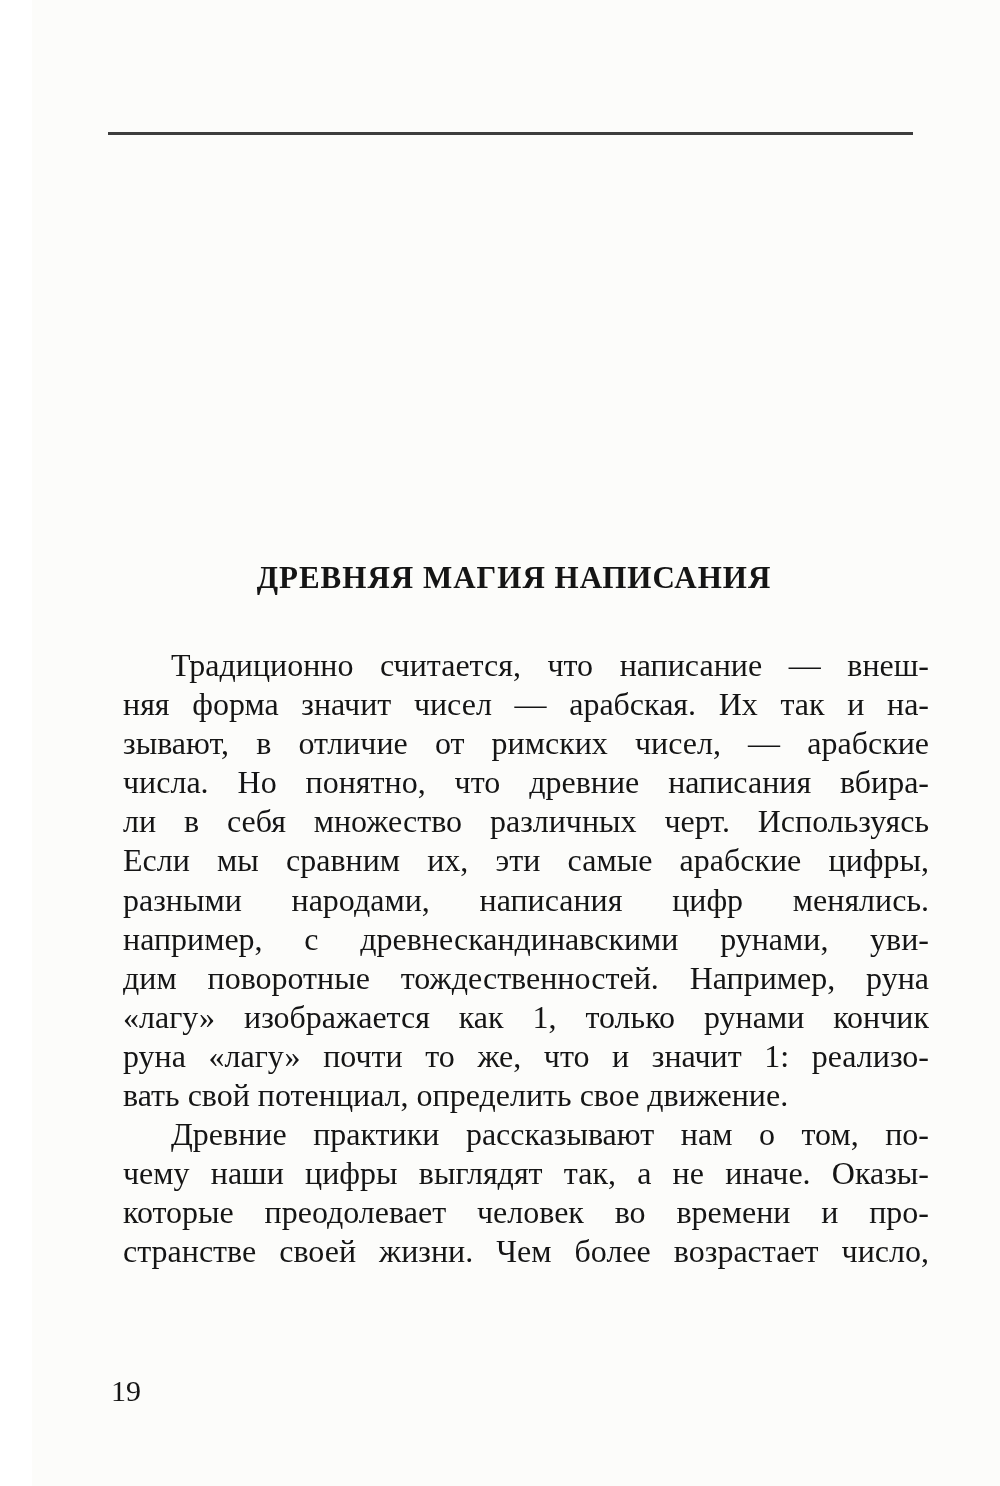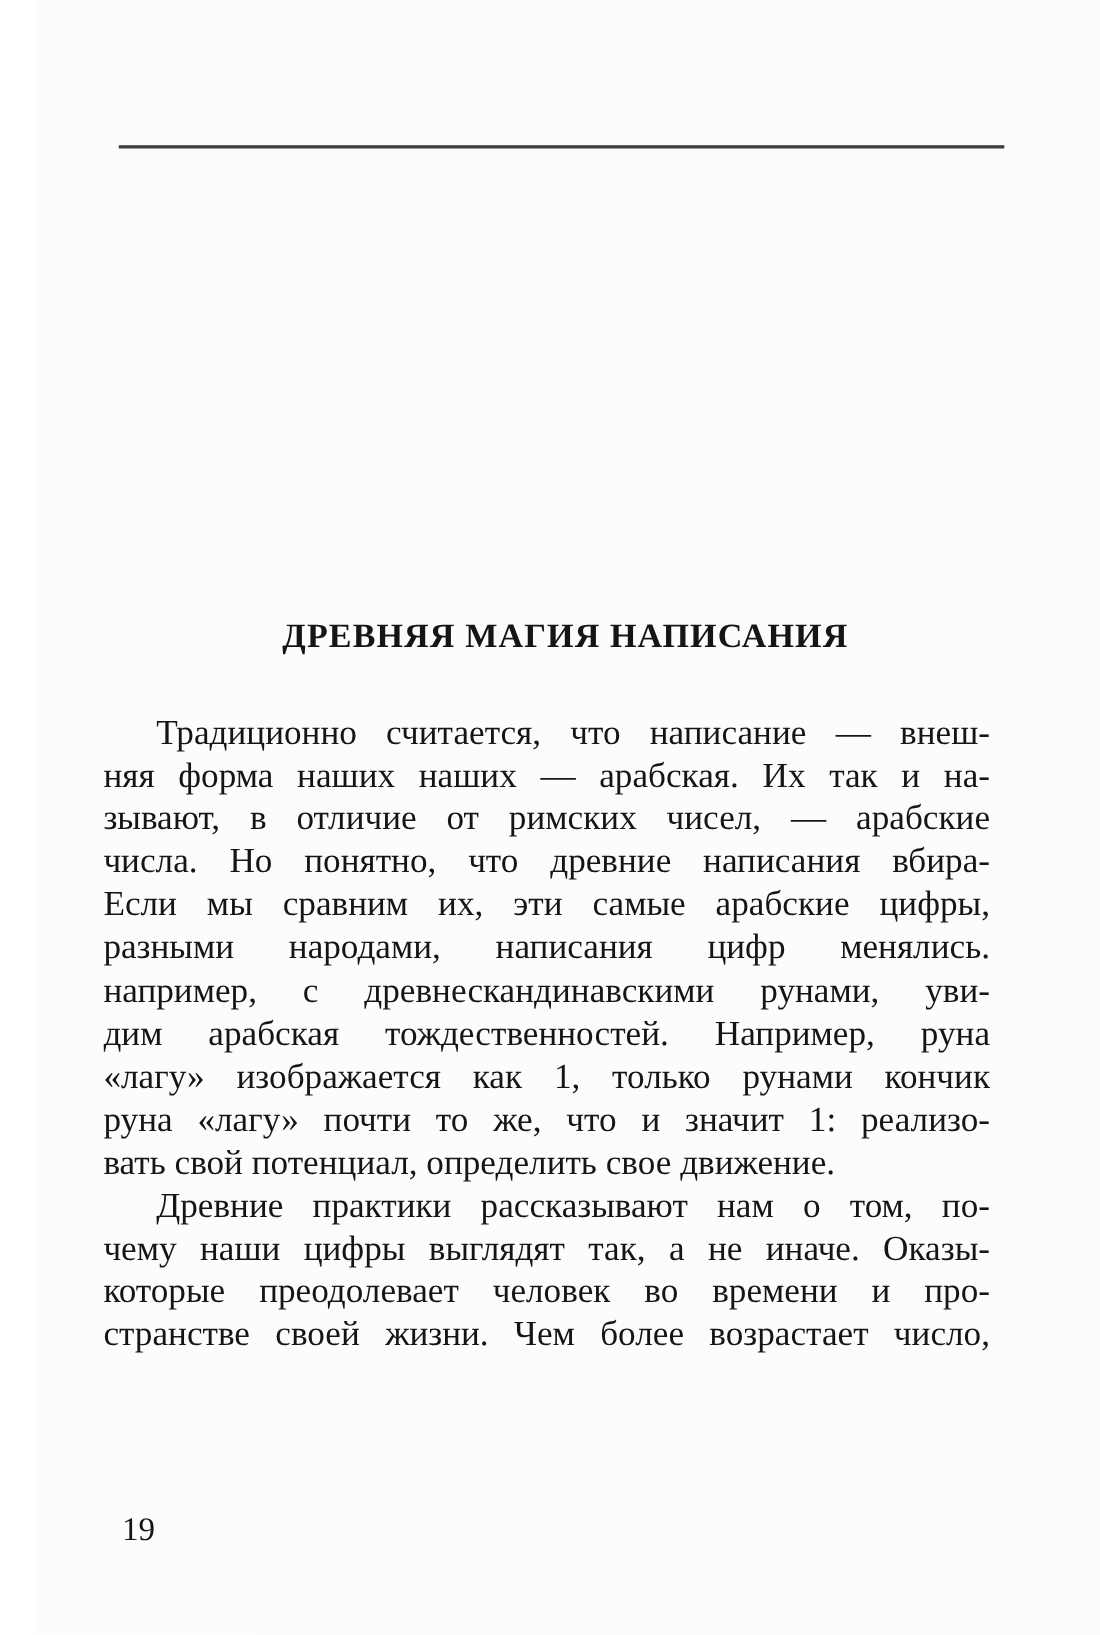--- a/index.html
+++ b/index.html
@@ -32,21 +32,21 @@
     width: 806px;
     margin: 0;
     text-align: center;
     font-size: 31px;
     font-weight: bold;
     letter-spacing: 1px;
     white-space: nowrap;
   }
   .text-body {
     position: absolute;
-    left: 62px;
+    left: 91px;
     top: 646px;
     width: 806px;
   }
   .paragraph {
     margin: 0;
   }
   .paragraph .line {
     height: 39.1px;
     line-height: 39.1px;
     font-size: 32px;
@@ -72,27 +72,28 @@
 </style>
 </head>
 <body>
 
 <div class="scan-page">
   <div class="top-rule"></div>
   <h1 class="heading">ДРЕВНЯЯ МАГИЯ НАПИСАНИЯ</h1>
   <div class="text-body">
     <div class="paragraph">
         <div class="line first">Традиционно считается, что написание — внеш-</div>
-        <div class="line">няя форма наших наших — арабская. Их так и на-</div>
+        <div class="line">няя форма значит чисел — арабская. Их так и на-</div>
         <div class="line">зывают, в отличие от римских чисел, — арабские</div>
         <div class="line">числа. Но понятно, что древние написания вбира-</div>
+        <div class="line">ли в себя множество различных черт. Используясь</div>
         <div class="line">Если мы сравним их, эти самые арабские цифры,</div>
         <div class="line">разными народами, написания цифр менялись.</div>
         <div class="line">например, с древнескандинавскими рунами, уви-</div>
-        <div class="line">дим арабская тождественностей. Например, руна</div>
+        <div class="line">дим поворотные тождественностей. Например, руна</div>
         <div class="line">«лагу» изображается как 1, только рунами кончик</div>
         <div class="line">руна «лагу» почти то же, что и значит 1: реализо-</div>
         <div class="line ragged">вать свой потенциал, определить свое движение.</div>
       </div>
     <div class="paragraph">
         <div class="line first">Древние практики рассказывают нам о том, по-</div>
         <div class="line">чему наши цифры выглядят так, а не иначе. Оказы-</div>
         <div class="line">которые преодолевает человек во времени и про-</div>
         <div class="line">странстве своей жизни. Чем более возрастает число,</div>
       </div>

